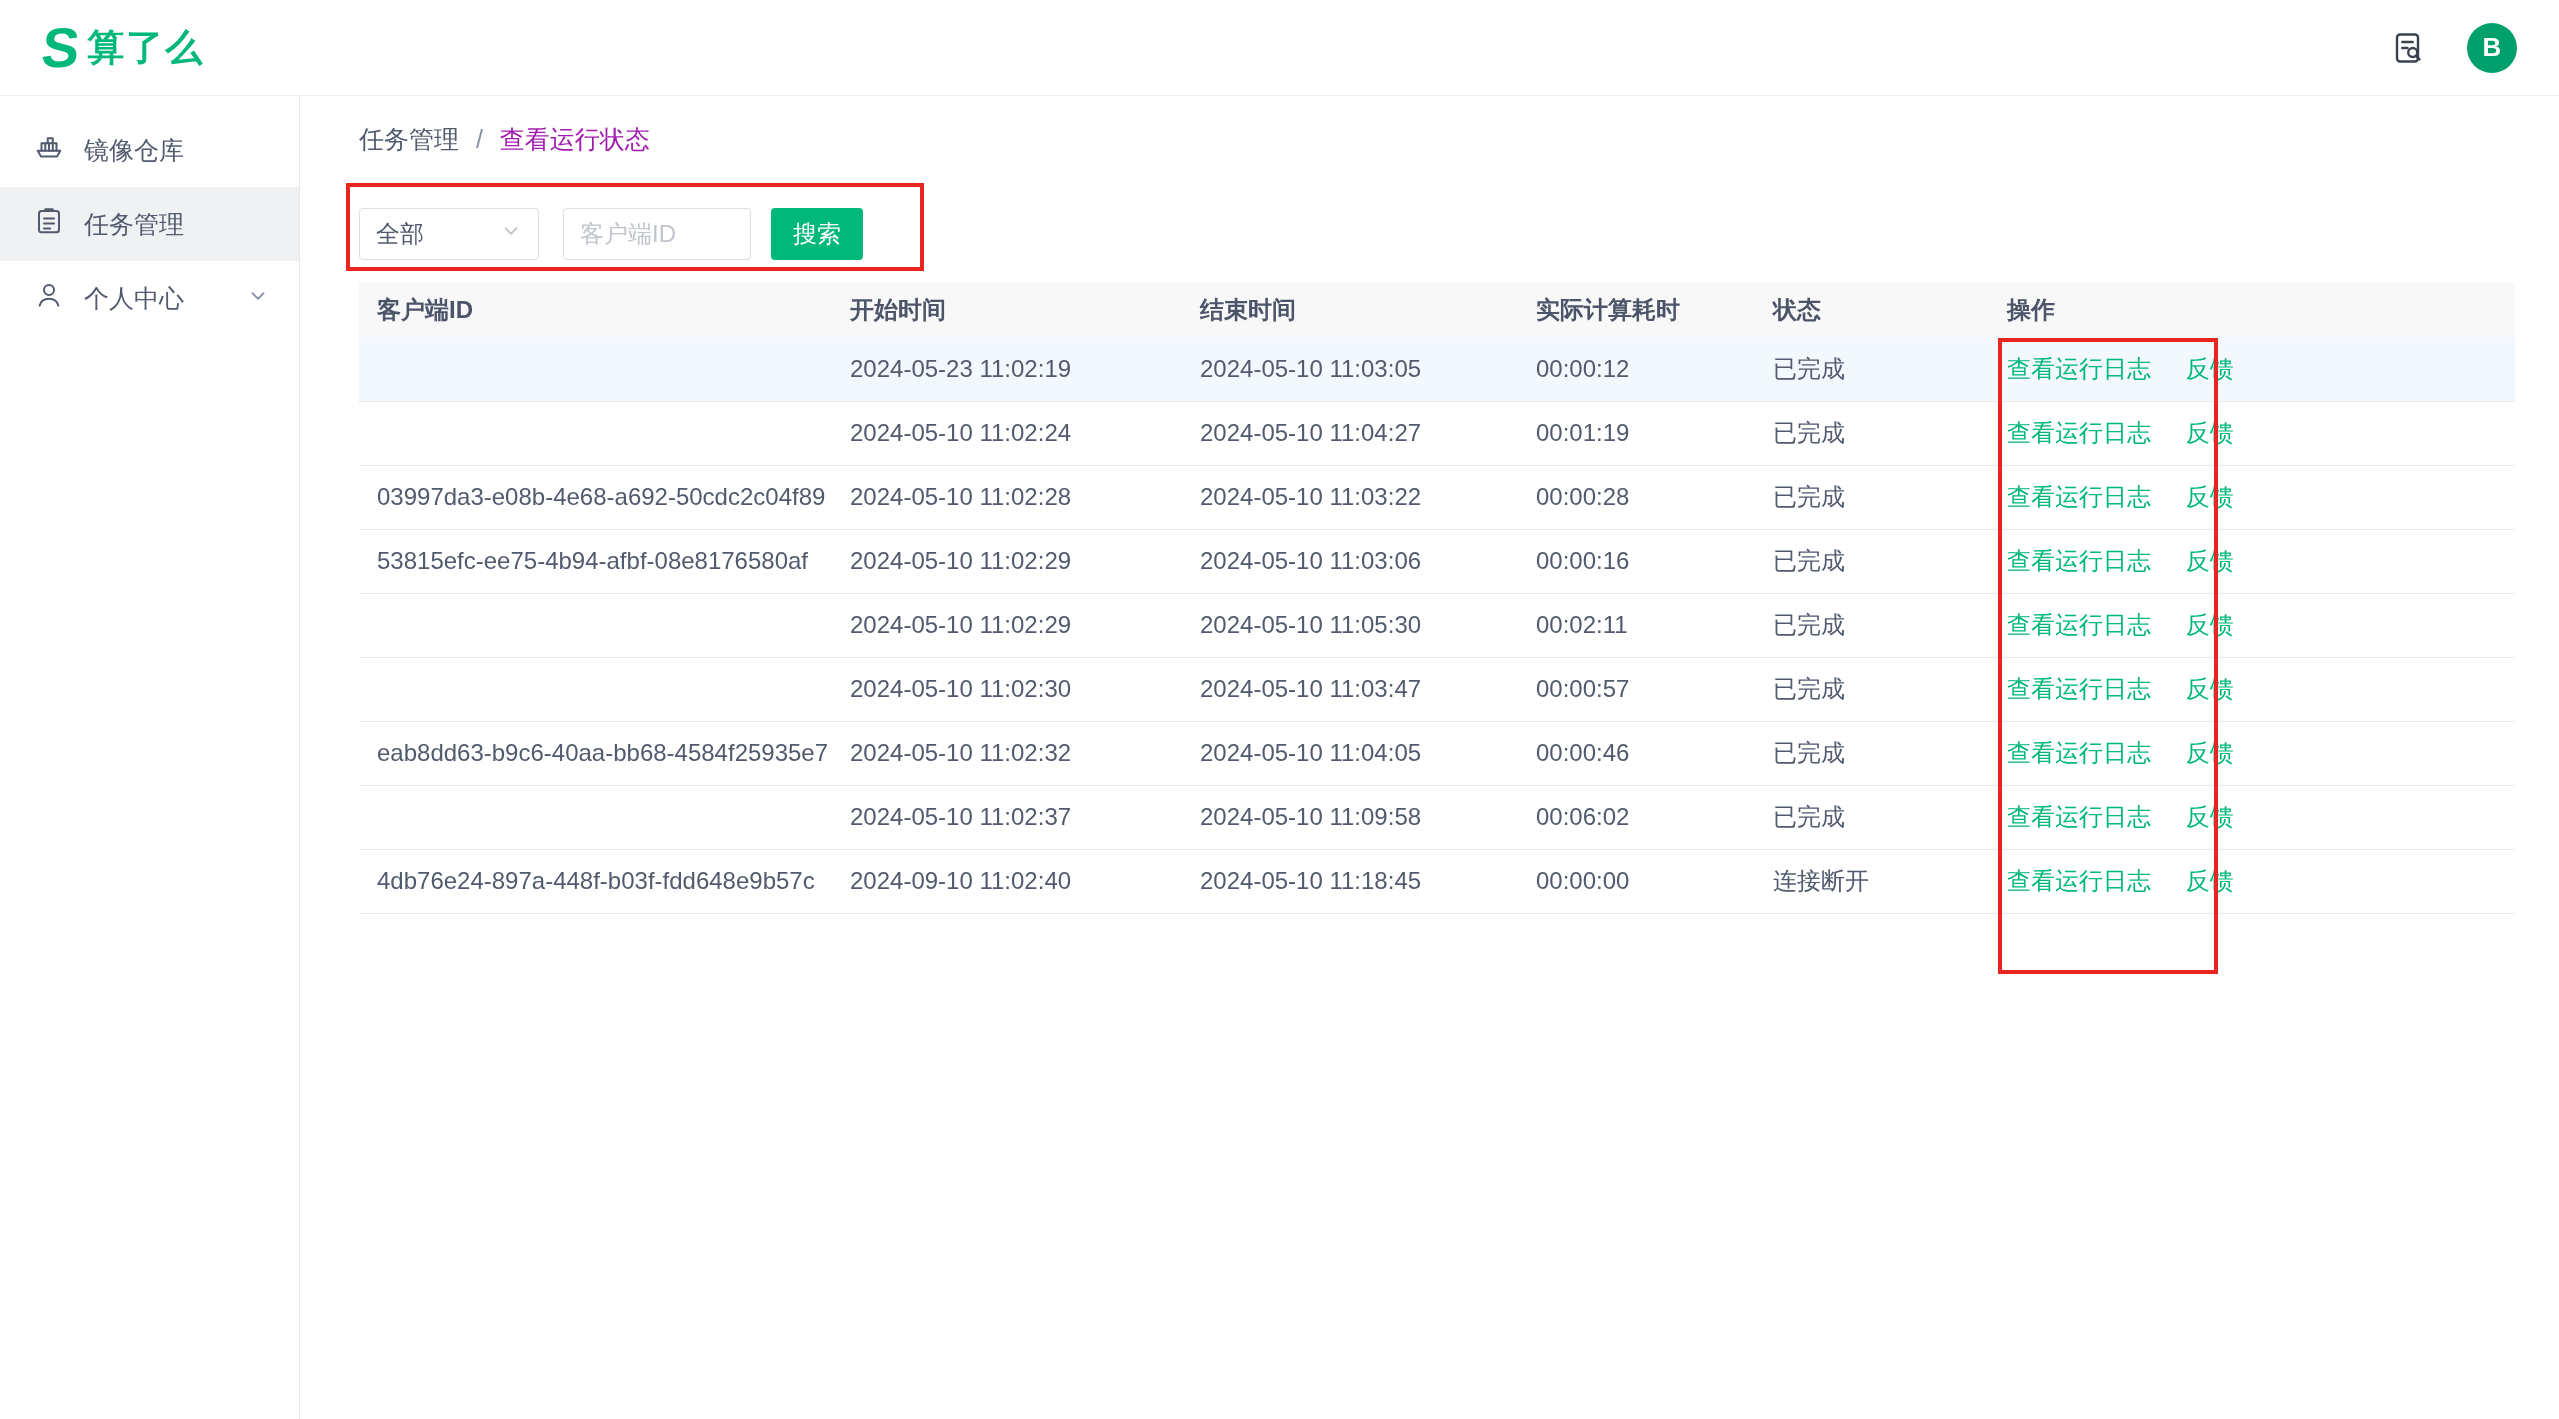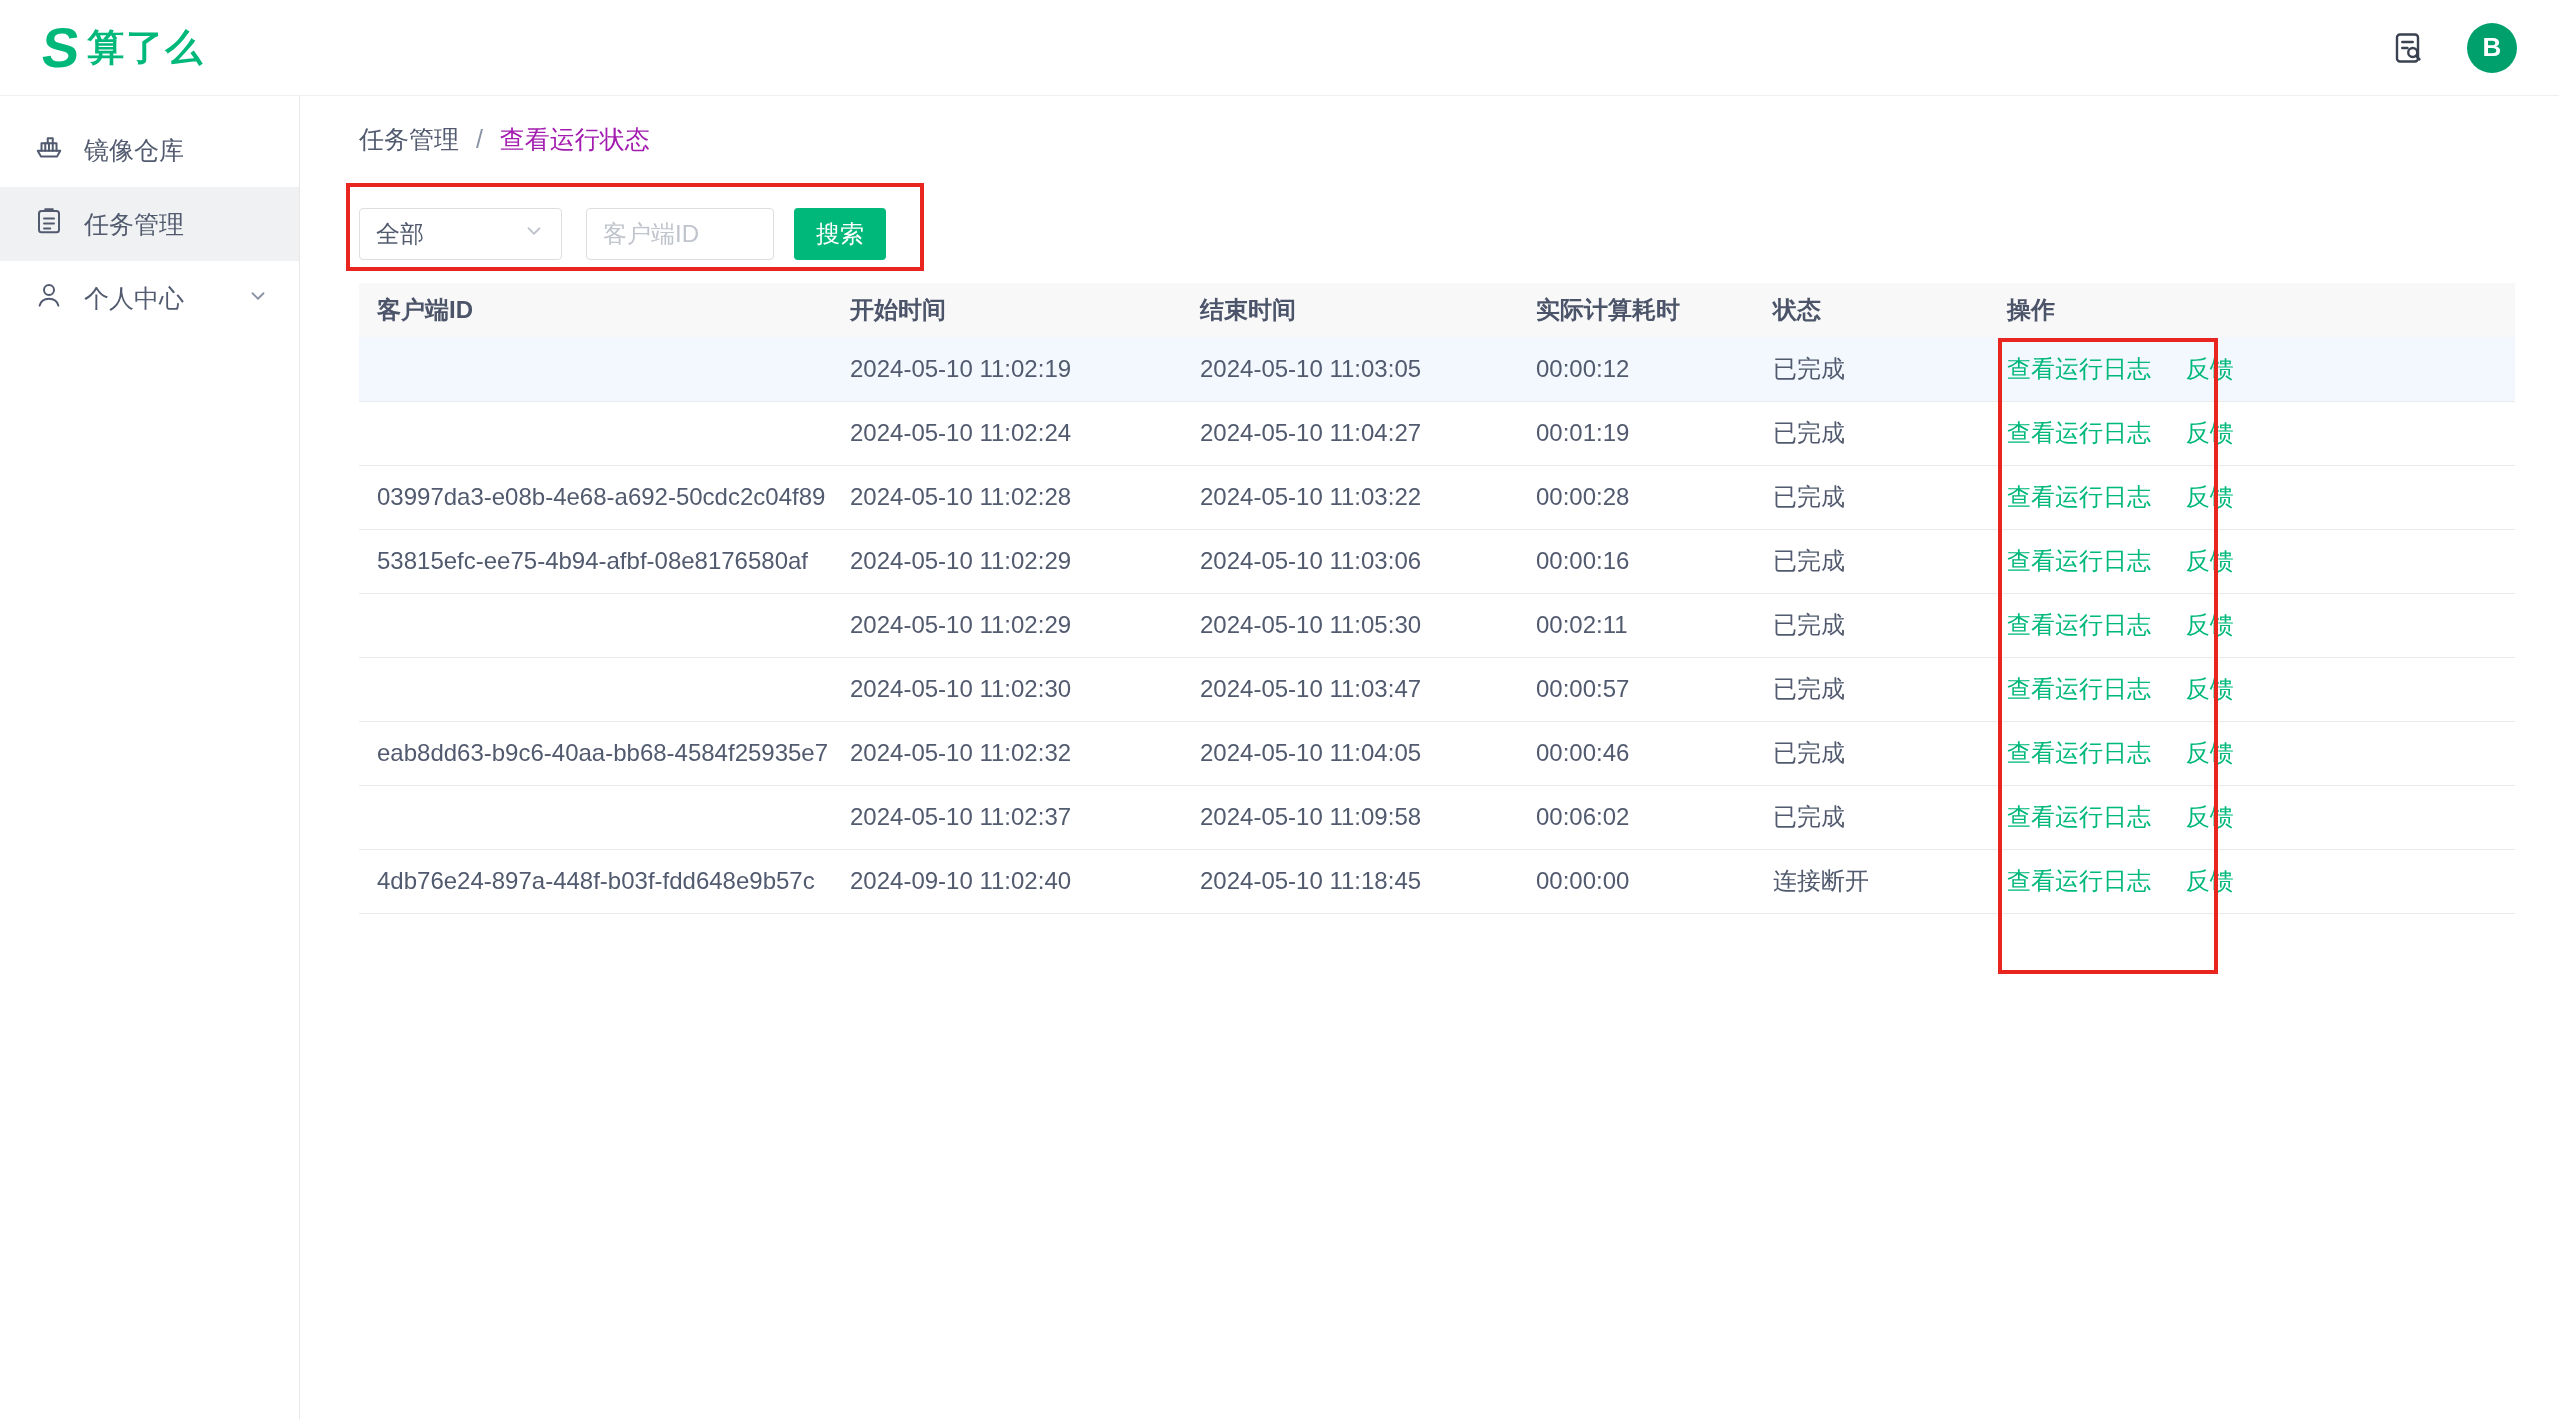--- a/index.html
+++ b/index.html
@@ -29,21 +29,21 @@
   .side-item .chev { margin-left:auto; }
 
   
   .main { position:absolute; top:95px; left:301px; right:0; bottom:0; background:#fff;
           padding:28px 44px 0 58px; }
   .breadcrumb { font-size:25px; color:#515a6e; }
   .breadcrumb .sep { margin:0 10px; color:#8a93a6; }
   .breadcrumb .current { color:#a21caf; }
 
   .filters { margin-top:52px; display:flex; align-items:center; }
-  .select { width:203px; height:52px; border:1px solid #dcdee2; border-radius:4px;
+  .select { width:180px; height:52px; border:1px solid #dcdee2; border-radius:4px;
             display:flex; align-items:center; justify-content:space-between;
             padding:0 16px; font-size:24px; color:#515a6e; cursor:pointer; background:#fff; }
   .text-input { width:188px; height:52px; border:1px solid #dcdee2; border-radius:4px;
                 padding:0 16px; font-size:24px; color:#515a6e; margin-left:24px;
                 font-family:"Liberation Sans","DejaVu Sans",sans-serif; }
   .text-input::placeholder { color:#c0c4cc; }
   .btn-search { width:92px; height:52px; margin-left:20px; background:#00b87a; border:none;
                 color:#fff; font-size:24px; border-radius:4px; cursor:pointer;
                 font-family:"Liberation Sans","DejaVu Sans",sans-serif; }
 
@@ -174,21 +174,21 @@
           <th>开始时间</th>
           <th>结束时间</th>
           <th>实际计算耗时</th>
           <th>状态</th>
           <th>操作</th>
         </tr>
       </thead>
       <tbody>
           <tr class="trow hl">
     <td></td>
-    <td>2024-05-10 11:02:19</td>
+    <td>2024-05-23 11:02:19</td>
     <td>2024-05-10 11:03:05</td>
     <td>00:00:12</td>
     <td>已完成</td>
     <td>
       <a class="link">查看运行日志</a>
       <a class="link">反馈</a>
     </td>
   </tr>
           <tr class="trow">
     <td></td>

